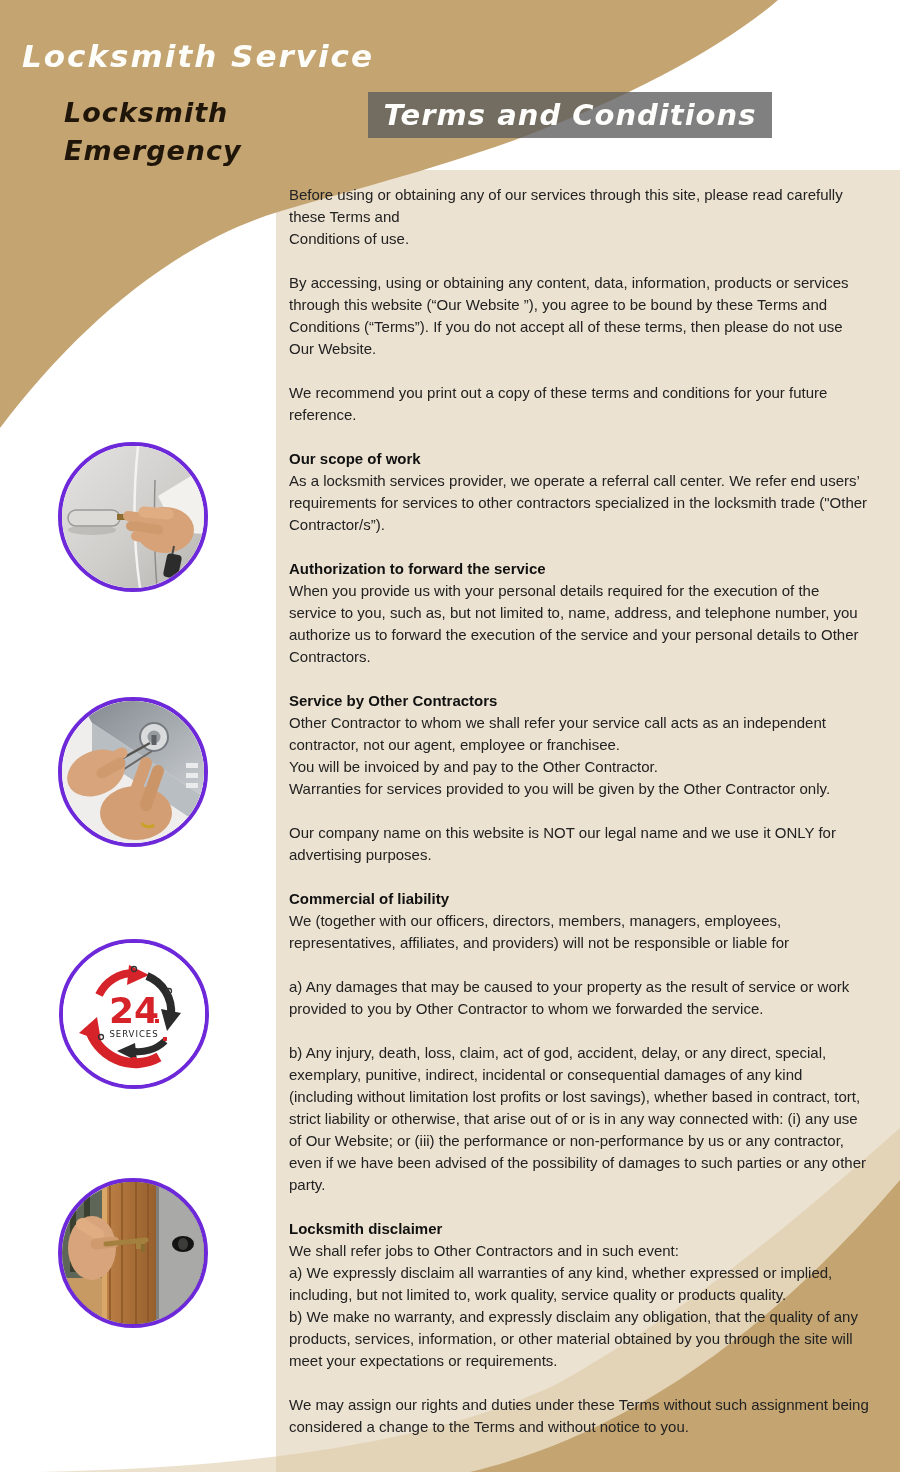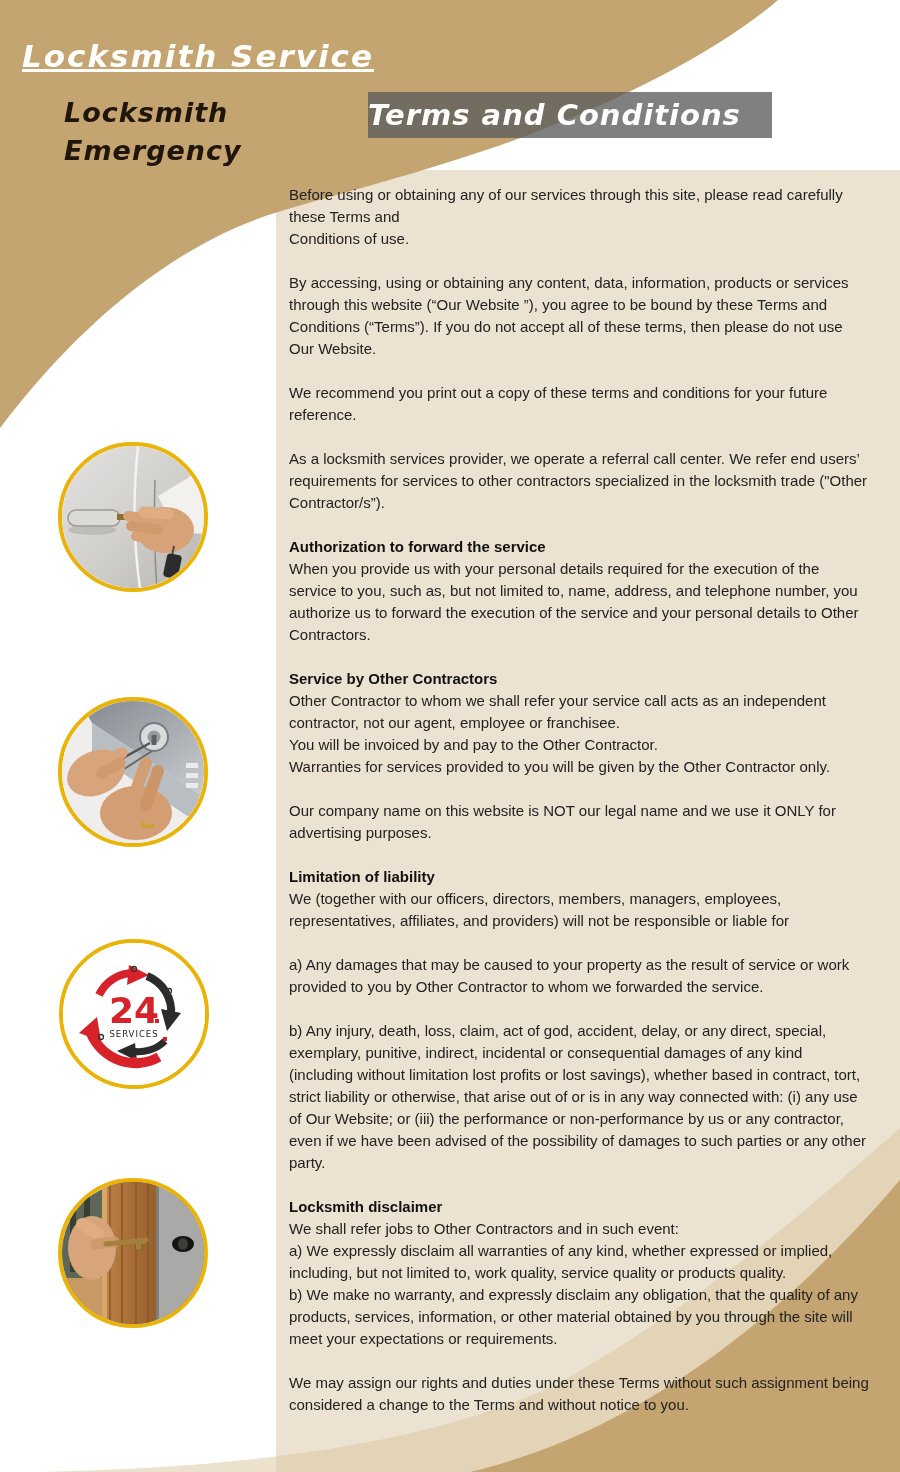--- a/index.html
+++ b/index.html
@@ -23,52 +23,51 @@
     position: absolute; inset: 0;
     width: 900px; height: 1472px;
     pointer-events: none;
   }
   
   .banner {
     position: absolute;
     left: 368px; top: 92px;
     width: 404px; height: 46px;
     background: rgba(92,92,92,0.78);
-    display: flex; align-items: center; justify-content: flex-start;
+    display: flex; align-items: center; justify-content: center;
   }
   .banner-title {
     font-family: "DejaVu Sans", sans-serif;
     font-style: italic; font-weight: bold;
     font-size: 29px; color: #fdfdfb;
     letter-spacing: 1px;
     white-space: nowrap;
   }
   .brand-title {
     position: absolute; left: 22px; top: 38px;
     font-family: "DejaVu Sans", sans-serif;
     font-style: italic; font-weight: bold;
     font-size: 31px; color: #fdfdfa;
     letter-spacing: 2px;
     white-space: nowrap;
-    text-decoration: underline;
   }
   .brand-services {
     position: absolute; left: 64px; top: 94px;
     font-family: "DejaVu Sans", sans-serif;
     font-style: italic; font-weight: bold;
     font-size: 27px; color: #1f1509;
     letter-spacing: 1px;
     line-height: 38px;
   }
   
   .circle {
     position: absolute;
     width: 150px; height: 150px;
     border-radius: 50%;
-    border: 4px solid #eab308;
+    border: 4px solid #6d28d9;
     overflow: hidden;
     background: #fff;
   }
   .circle svg { display: block; }
   .c1 { left: 58px;  top: 442px; }
   .c2 { left: 58px;  top: 697px; }
   .c3 { left: 59px;  top: 939px; }
   .c4 { left: 58px;  top: 1178px; }
   
   .terms {
@@ -225,38 +224,39 @@
   </svg>
 </div>
 
 <div class="terms">
   <p>Before using or obtaining any of our services through this site, please read carefully these Terms and
 Conditions of use.</p>
   <p>By accessing, using or obtaining any content, data, information, products or services through this website (“Our Website ”), you agree to be bound by these Terms and Conditions (“Terms”). If you do not accept all of these terms, then please do not use Our Website.</p>
   <p>We recommend you print out a copy of these terms and conditions for your future reference.</p>
 
   <section>
+    <h3>Our scope of work</h3>
     <p>As a locksmith services provider, we operate a referral call center. We refer end users’ requirements for services to other contractors specialized in the locksmith trade ("Other Contractor/s”).</p>
   </section>
 
   <section>
     <h3>Authorization to forward the service</h3>
     <p>When you provide us with your personal details required for the execution of the service to you, such as, but not limited to, name, address, and telephone number, you authorize us to forward the execution of the service and your personal details to Other Contractors.</p>
   </section>
 
   <section>
     <h3>Service by Other Contractors</h3>
     <p>Other Contractor to whom we shall refer your service call acts as an independent contractor, not our agent, employee or franchisee.
 You will be invoiced by and pay to the Other Contractor.
 Warranties for services provided to you will be given by the Other Contractor only.</p>
     <p>Our company name on this website is NOT our legal name and we use it ONLY for advertising purposes.</p>
   </section>
 
   <section>
-    <h3>Limitation of liability</h3>
+    <h3>Commercial of liability</h3>
     <p>We (together with our officers, directors, members, managers, employees, representatives, affiliates, and providers) will not be responsible or liable for</p>
     <p>a) Any damages that may be caused to your property as the result of service or work provided to you by Other Contractor to whom we forwarded the service.</p>
     <p>b) Any injury, death, loss, claim, act of god, accident, delay, or any direct, special, exemplary, punitive, indirect, incidental or consequential damages of any kind (including without limitation lost profits or lost savings), whether based in contract, tort, strict liability or otherwise, that arise out of or is in any way connected with: (i) any use of Our Website; or (iii) the performance or non-performance by us or any contractor, even if we have been advised of the possibility of damages to such parties or any other party.</p>
   </section>
 
   <section>
     <h3>Locksmith disclaimer</h3>
     <p>We shall refer jobs to Other Contractors and in such event:
 a) We expressly disclaim all warranties of any kind, whether expressed or implied, including, but not limited to, work quality, service quality or products quality.
 b) We make no warranty, and expressly disclaim any obligation, that the quality of any products, services, information, or other material obtained by you through the site will meet your expectations or requirements.</p>

